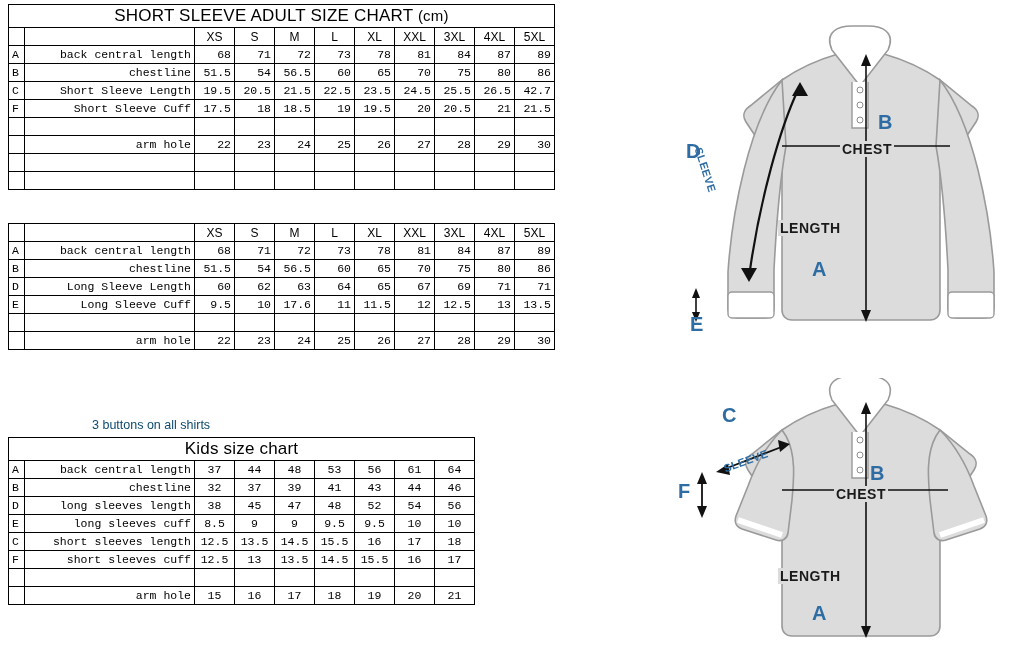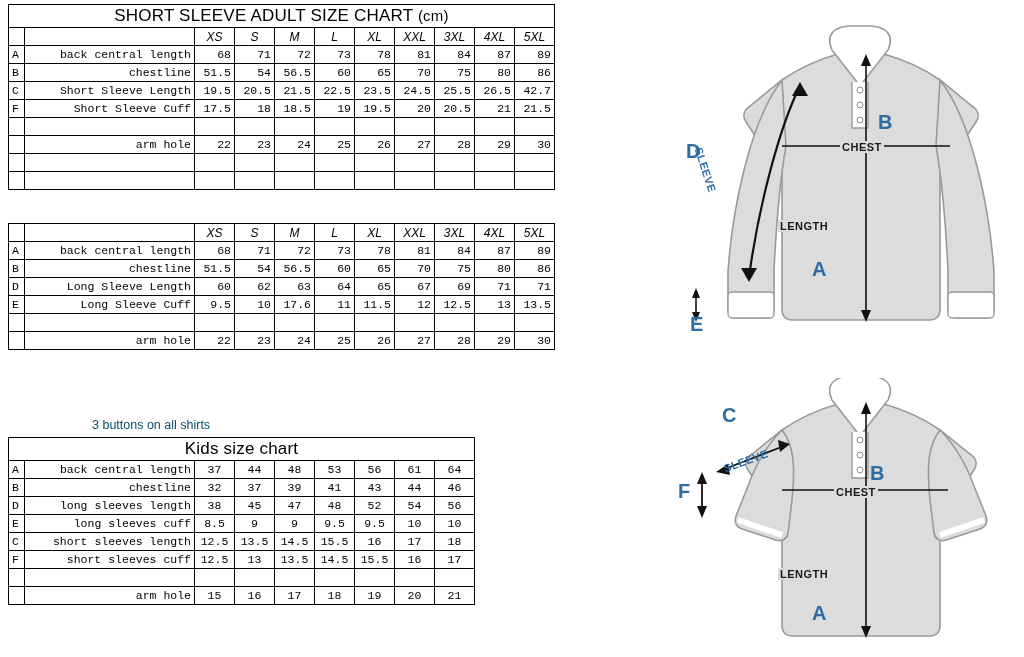--- a/index.html
+++ b/index.html
@@ -49,21 +49,20 @@
     letter-spacing: .2px;
   }
   .title-row td .cm {
     font-size: 15px;
   }
   .hdr-row td {
     text-align: center;
     font-family: "Liberation Sans", sans-serif;
     font-size: 12px;
     height: 20px;
-    font-style: italic;
   }
   .col-code { width: 16px; text-align: left; }
   .col-label { width: 170px; text-align: right; }
   .num { text-align: right; width: 40px; }
   .blank-row td { height: 18px; }
   .kids table.size-table { font-size: 11.5px; padding-left: 44px; }
   .kids .num { text-align: center; }
 
   .note {
     position: absolute;
@@ -76,21 +75,21 @@
   .illus {
     position: absolute;
   }
   .lbl {
     position: absolute;
     color: #2e6da4;
     font-family: "Liberation Sans", sans-serif;
     font-weight: bold;
   }
   .lbl.big { font-size: 20px; }
-  .lbl.small { font-size: 11px; letter-spacing: .5px; color: #1a1a1a; }
+  .lbl.small { font-size: 14px; letter-spacing: .5px; color: #1a1a1a; }
   .lbl.blue-small { font-size: 11px; letter-spacing: .5px; color: #2e6da4; }
 </style>
 </head>
 <body>
 
 <div class="page">
 
   <div class="chart-block" style="left:8px; top:4px;">
     <table class="size-table">
       <tbody>

